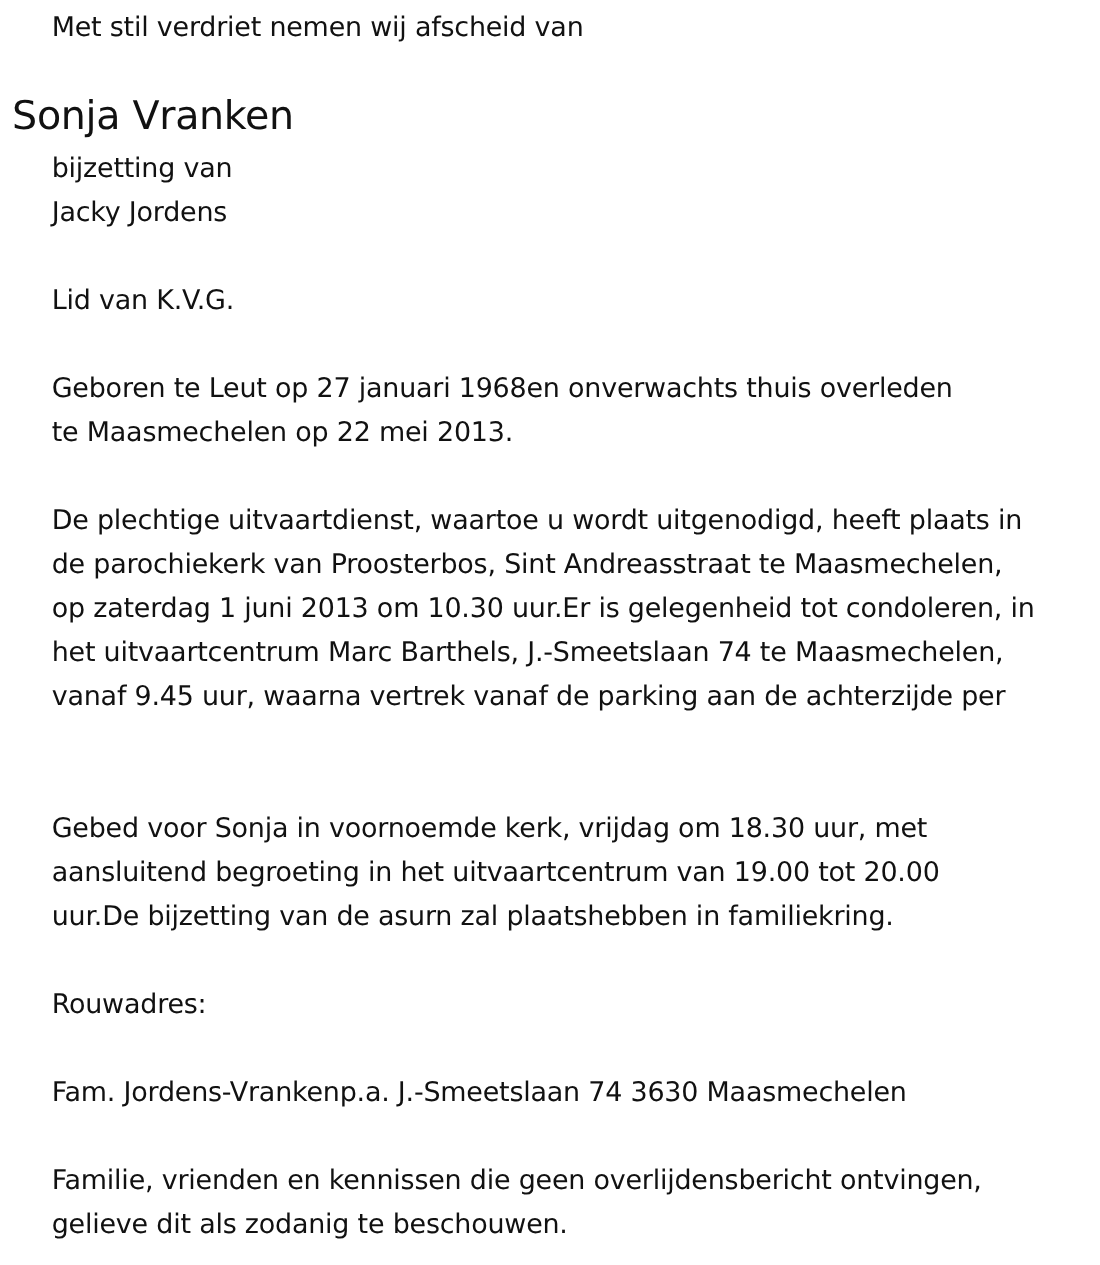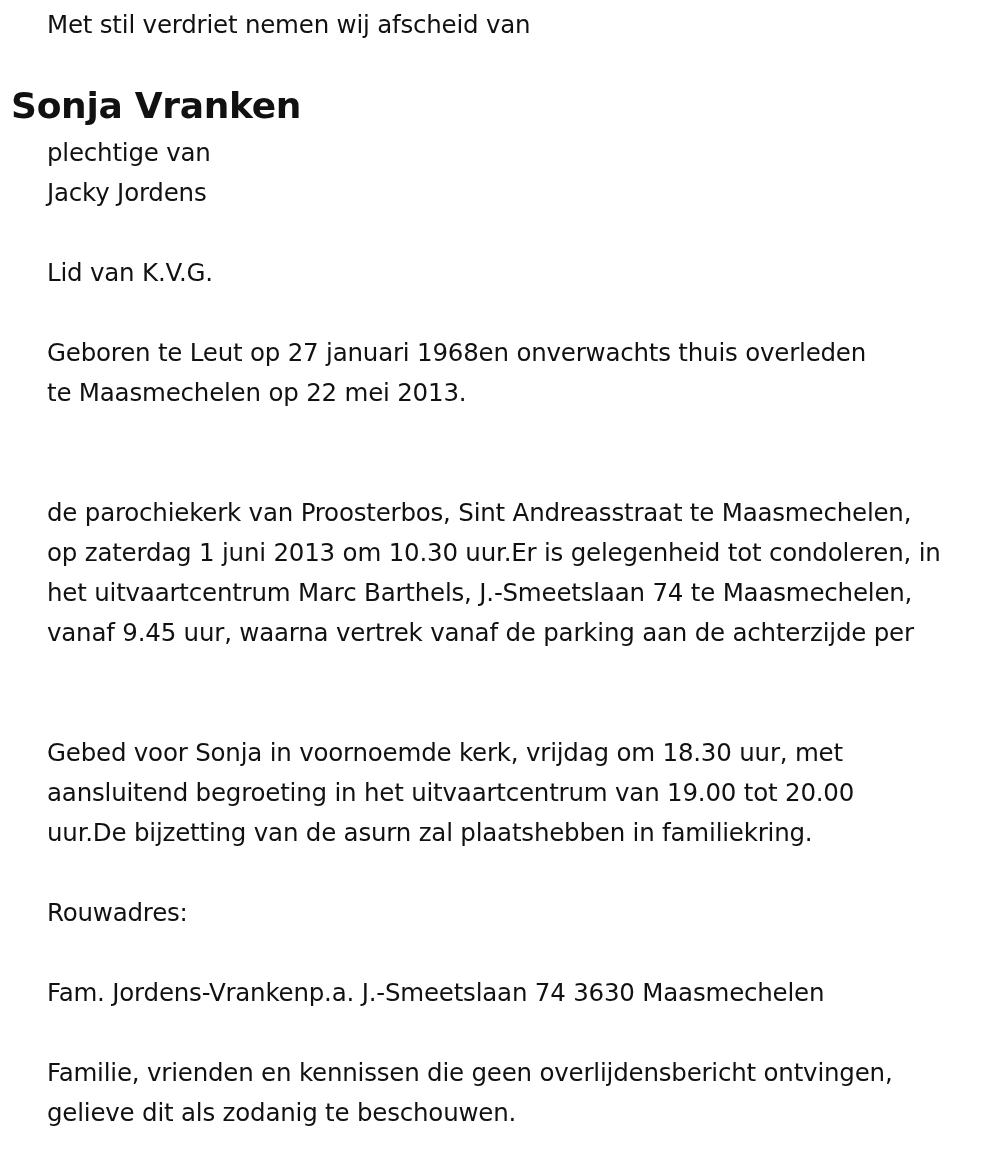--- a/index.html
+++ b/index.html
@@ -10,40 +10,41 @@
   }
   .doc { position: relative; width: 1000px; height: 1150px; }
   .line {
     position: absolute; left: 11px;
     font-size: 24.5px; line-height: 40px; white-space: nowrap;
     letter-spacing: -0.2px;
     margin-left: 36px;
   }
   .title {
     position: absolute; left: 11px;
-    font-size: 36px; font-weight: bold; line-height: 44px; white-space: nowrap;
+    font-size: 36px; font-weight: normal; line-height: 44px; white-space: nowrap;
     letter-spacing: -0.3px;
   }
 </style>
 </head>
 <body>
 
 <div class="doc">
   <div class="line" style="top:5px">Met stil verdriet nemen wij afscheid van</div>
 
   <div class="title" style="top:84px">Sonja Vranken</div>
 
-  <div class="line" style="top:133px">plechtige van</div>
+  <div class="line" style="top:133px">bijzetting van</div>
   <div class="line" style="top:253px">Lid van K.V.G.</div>
 
   <div class="line" style="top:173px">Jacky Jordens</div>
 
   <div class="line" style="top:333px">Geboren te Leut op 27 januari 1968en onverwachts thuis overleden</div>
   <div class="line" style="top:373px">te Maasmechelen op 22 mei 2013.</div>
 
+  <div class="line" style="top:453px">De plechtige uitvaartdienst, waartoe u wordt uitgenodigd, heeft plaats in</div>
   <div class="line" style="top:493px">de parochiekerk van Proosterbos, Sint Andreasstraat te Maasmechelen,</div>
   <div class="line" style="top:533px">op zaterdag 1 juni 2013 om 10.30 uur.Er is gelegenheid tot condoleren, in</div>
   <div class="line" style="top:573px">het uitvaartcentrum Marc Barthels, J.-Smeetslaan 74 te Maasmechelen,</div>
   <div class="line" style="top:613px">vanaf 9.45 uur, waarna vertrek vanaf de parking aan de achterzijde per</div>
 
   <div class="line" style="top:733px">Gebed voor Sonja in voornoemde kerk, vrijdag om 18.30 uur, met</div>
   <div class="line" style="top:773px">aansluitend begroeting in het uitvaartcentrum van 19.00 tot 20.00</div>
   <div class="line" style="top:813px">uur.De bijzetting van de asurn zal plaatshebben in familiekring.</div>
 
   <div class="line" style="top:893px">Rouwadres:</div>

